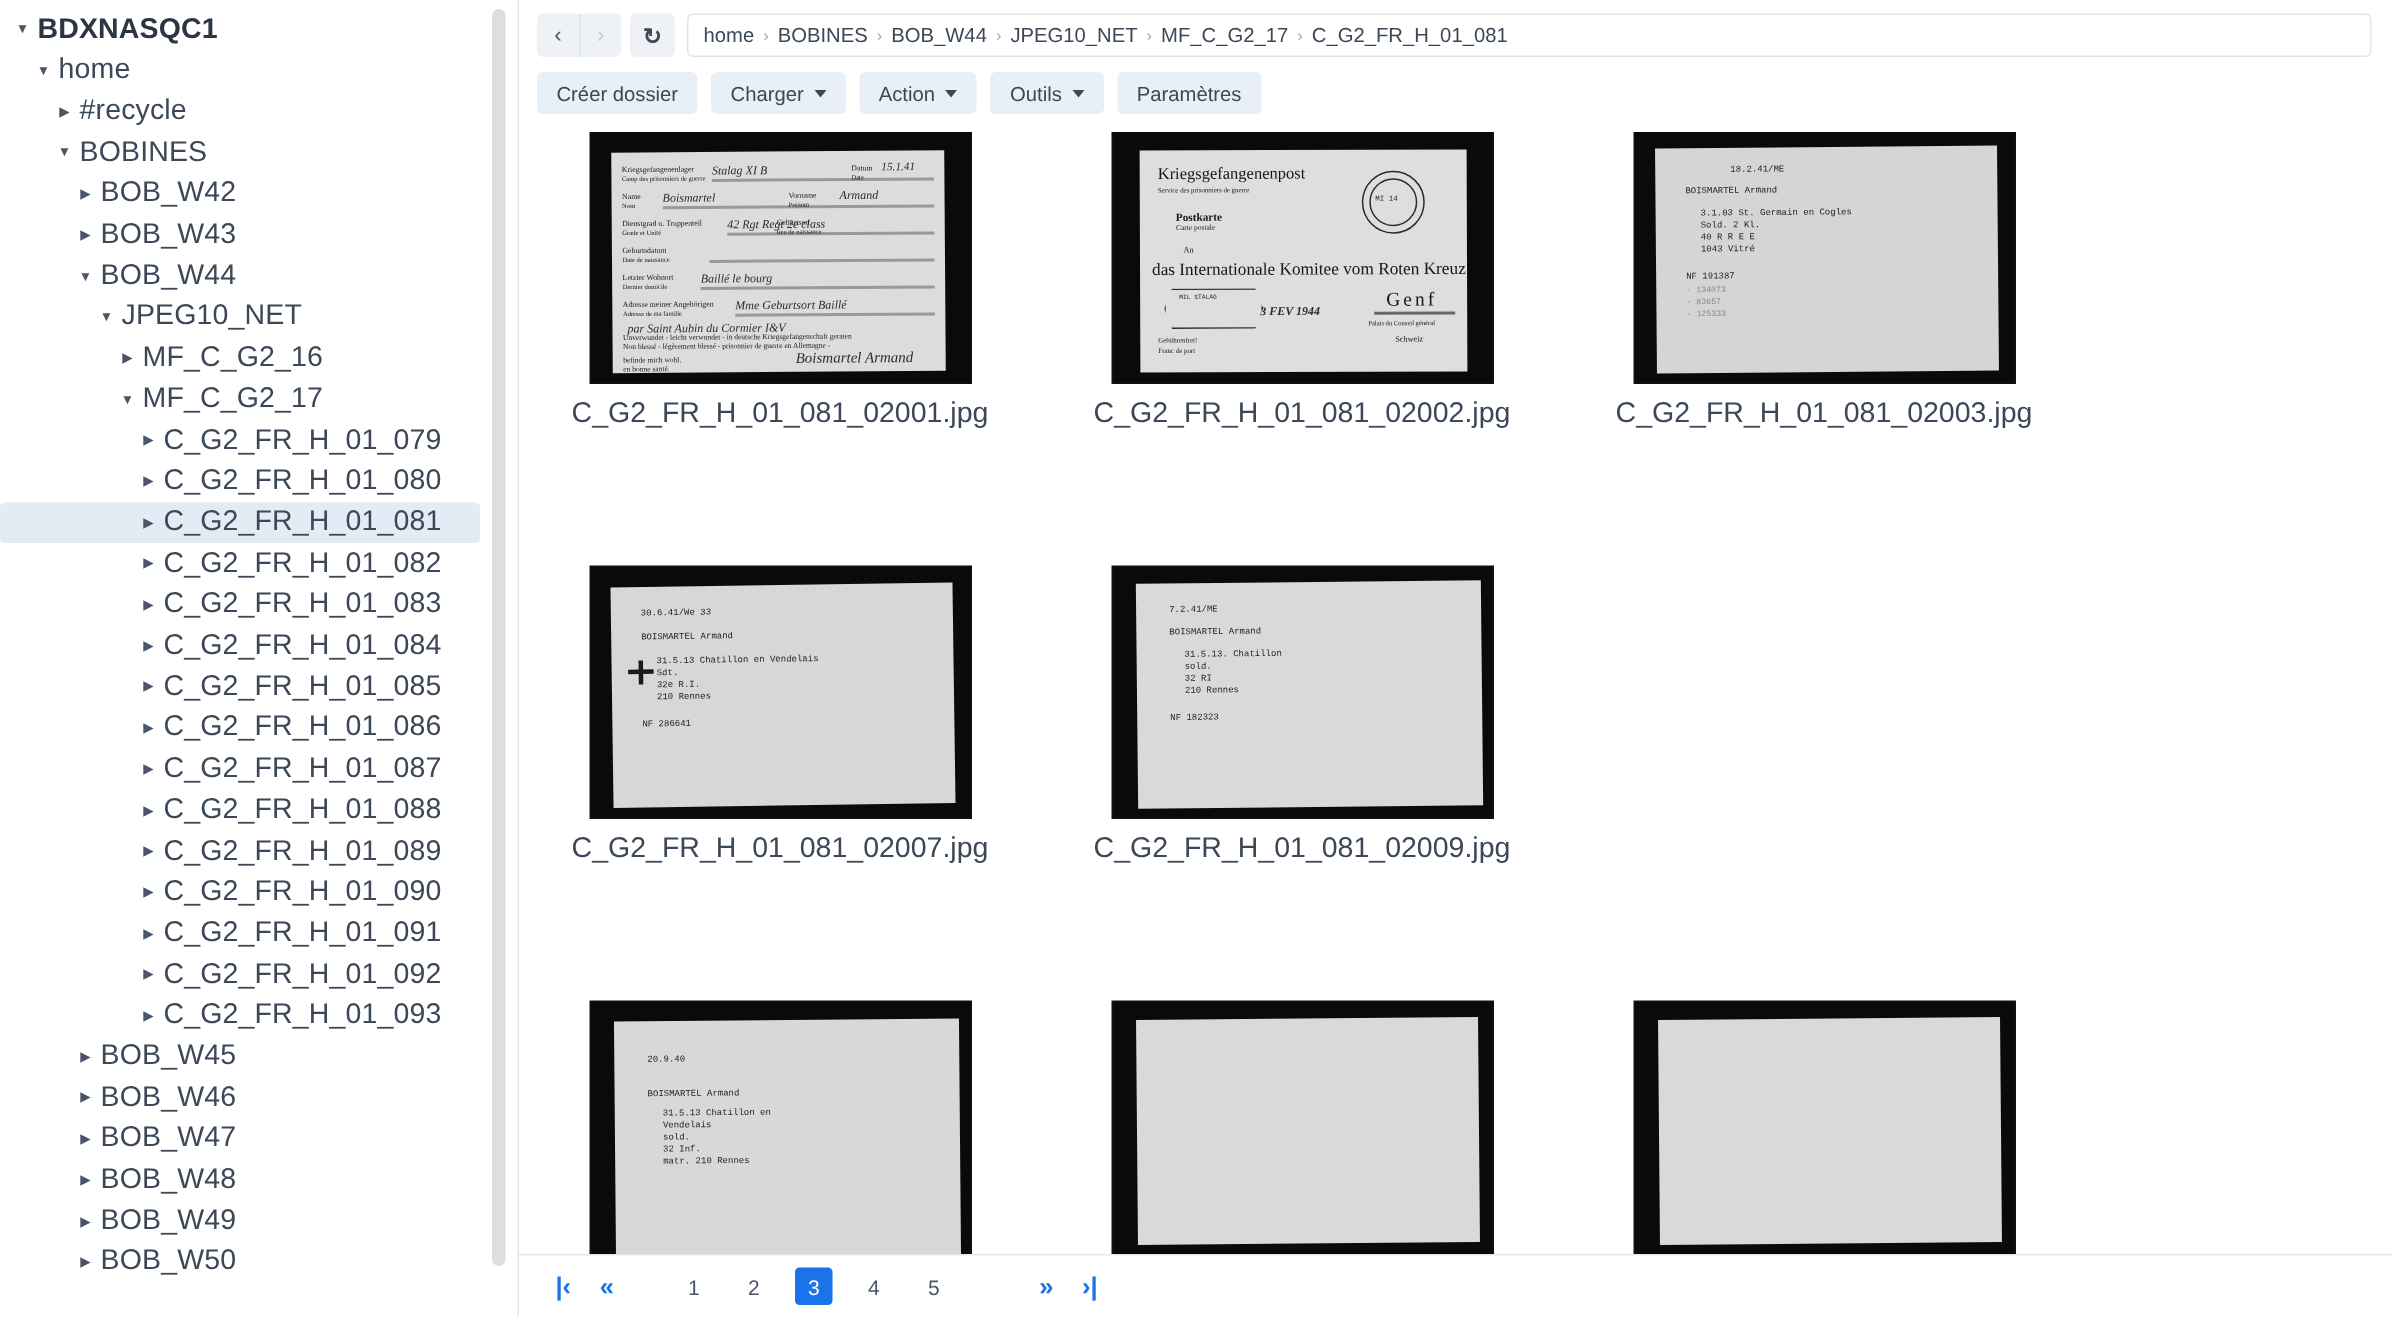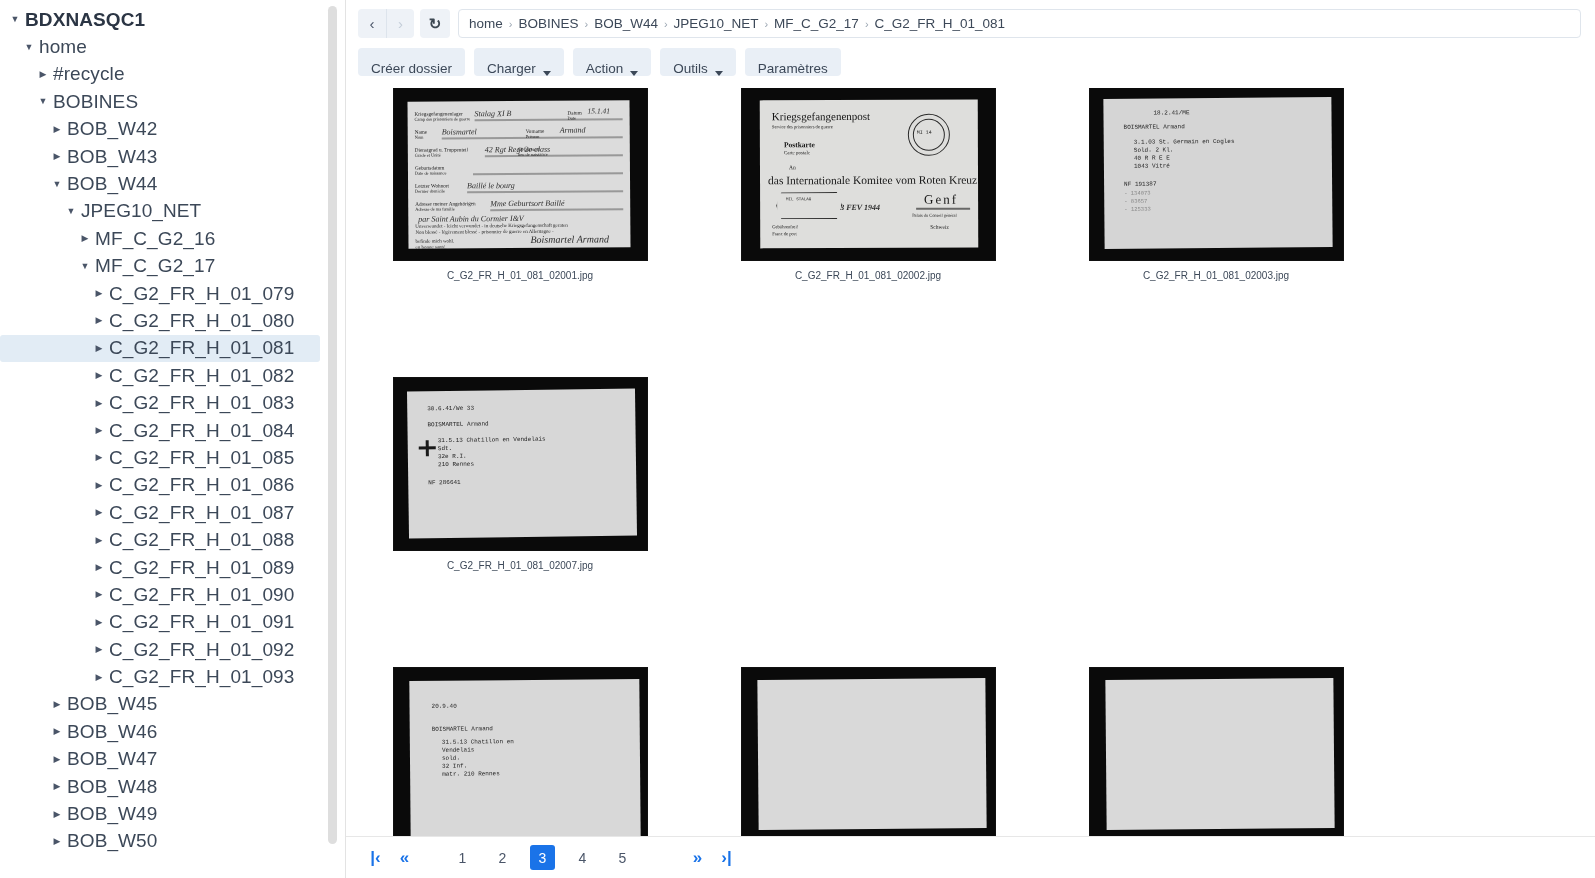--- a/index.html
+++ b/index.html
@@ -133,21 +133,21 @@
     border: none;
     border-radius: 4px;
     height: 28px;
     padding: 0 13px;
     margin-right: 9px;
     font-size: 13.5px;
     color: #3c4858;
     font-family: "Liberation Sans", sans-serif;
     cursor: pointer;
     display: flex;
-    align-items: flex-end;
+    align-items: center;
   }
   .caret {
     display: inline-block;
     margin-left: 7px;
     border-left: 4px solid transparent;
     border-right: 4px solid transparent;
     border-top: 5px solid #3c4858;
   }
 
   
@@ -179,21 +179,21 @@
     overflow: hidden;
     box-shadow: 0 0 0 1px #111;
   }
   .paper {
     position: absolute;
     background: #d8d8d8;
     overflow: hidden;
   }
   .caption {
     margin-top: 10px;
-    font-size: 10px;
+    font-size: 19px;
     color: #3c4858;
     white-space: nowrap;
   }
   
   .ln {
     position: absolute;
     background: #3a3a3a;
     height: 2px;
     opacity: .72;
   }
@@ -531,20 +531,34 @@
                 <div class="tx" style="left:30px;top:54px;font-size:6px;">Sdt.</div>
                 <div class="tx" style="left:30px;top:62px;font-size:6px;">32e R.I.</div>
                 <div class="tx" style="left:30px;top:70px;font-size:6px;">210 Rennes</div>
                 <div class="tx" style="left:20px;top:88px;font-size:6px;">NF 286641</div>
                 <div class="cross" style="left:18px;top:49px;width:3px;height:16px;"></div>
                 <div class="cross" style="left:11px;top:55px;width:17px;height:3px;"></div>
               </div>
             </div>
             <div class="caption">C_G2_FR_H_01_081_02007.jpg</div>
           </div>
+          <div class="cell">
+            <div class="thumb">
+              <div class="paper" style="left:16px;top:10px;width:230px;height:150px;transform:rotate(-0.6deg);background:#d9d9d9;">
+                <div class="tx" style="left:22px;top:14px;font-size:6px;">7.2.41/ME</div>
+                <div class="tx" style="left:22px;top:29px;font-size:6px;">BOISMARTEL  Armand</div>
+                <div class="tx" style="left:32px;top:44px;font-size:6px;">31.5.13. Chatillon</div>
+                <div class="tx" style="left:32px;top:52px;font-size:6px;">sold.</div>
+                <div class="tx" style="left:32px;top:60px;font-size:6px;">32 RI</div>
+                <div class="tx" style="left:32px;top:68px;font-size:6px;">210 Rennes</div>
+                <div class="tx" style="left:22px;top:86px;font-size:6px;">NF  182323</div>
+              </div>
+            </div>
+            <div class="caption">C_G2_FR_H_01_081_02009.jpg</div>
+          </div>
         </div>
         <div class="row">
           <div class="cell">
             <div class="thumb">
               <div class="paper" style="left:16px;top:12px;width:230px;height:160px;transform:rotate(-0.5deg);background:#d8d8d8;">
                 <div class="tx" style="left:22px;top:22px;font-size:6px;">20.9.40</div>
                 <div class="tx" style="left:22px;top:45px;font-size:6px;">BOISMARTEL Armand</div>
                 <div class="tx" style="left:32px;top:58px;font-size:6px;">31.5.13 Chatillon en</div>
                 <div class="tx" style="left:32px;top:66px;font-size:6px;">Vendelais</div>
                 <div class="tx" style="left:32px;top:74px;font-size:6px;">sold.</div>

